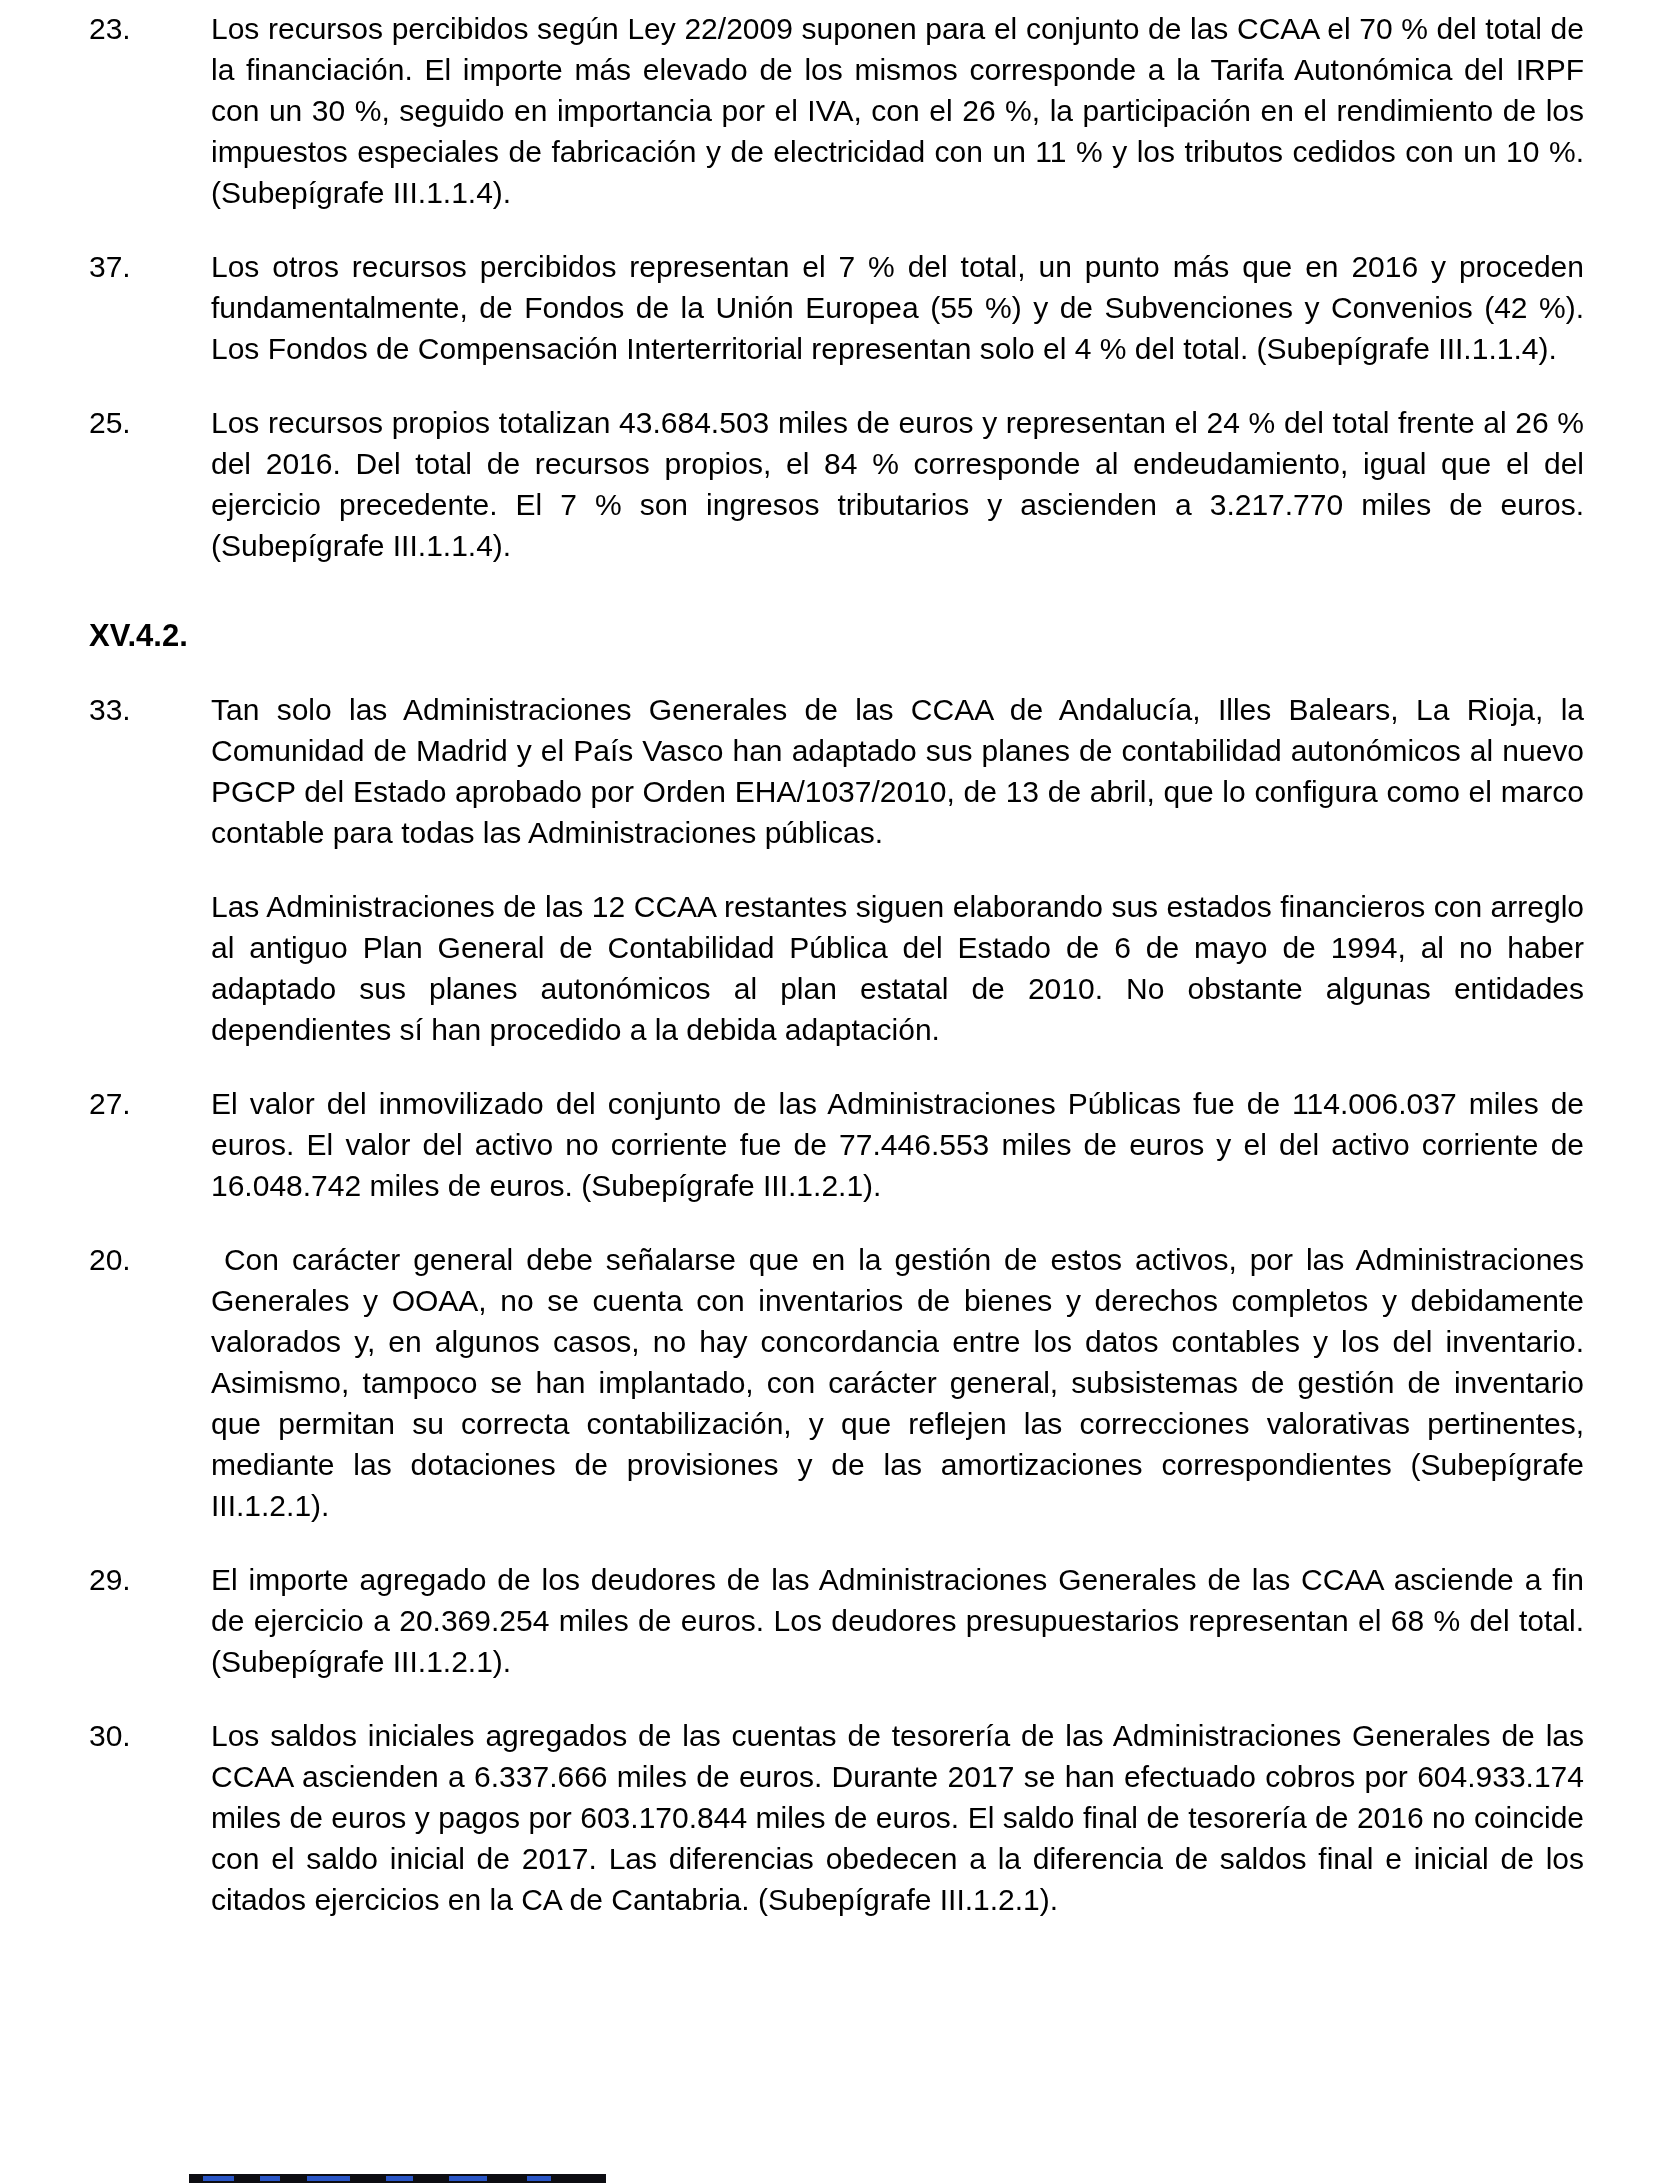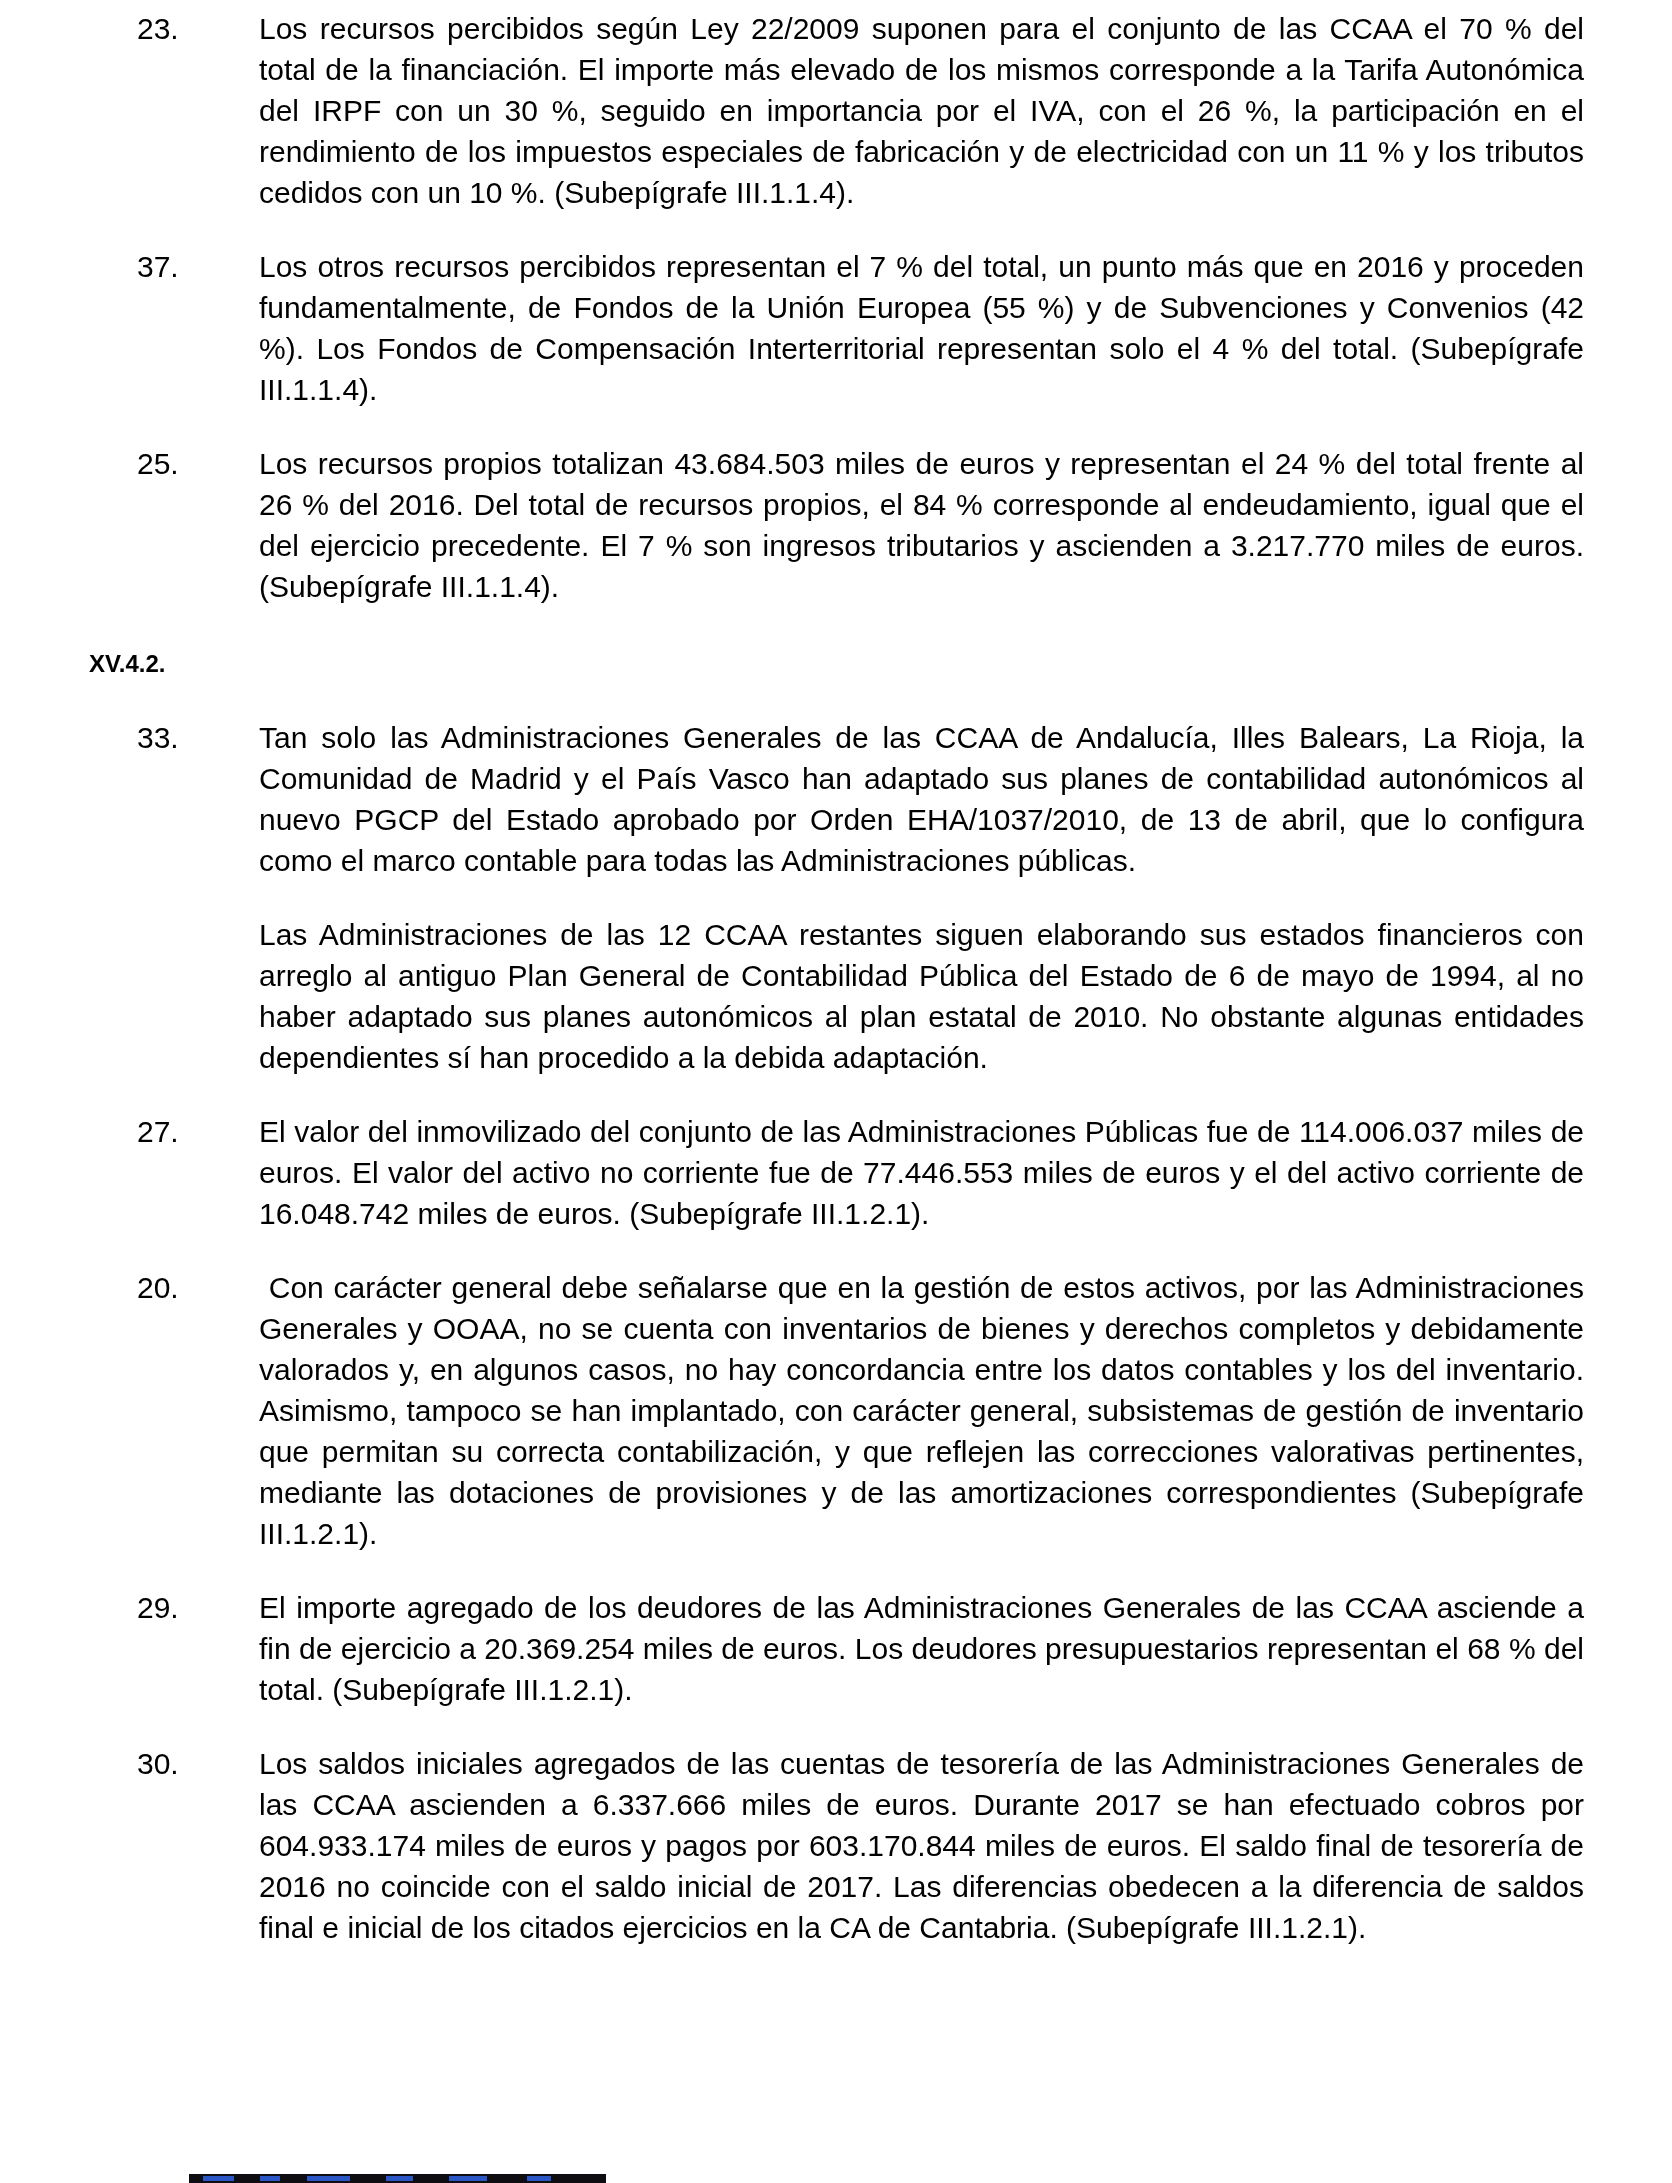--- a/index.html
+++ b/index.html
@@ -25,38 +25,37 @@
   .para {
     display: flex;
     align-items: flex-start;
     font-size: 30px;
     line-height: 41px;
   }
   .num {
     flex: 0 0 110px;
     width: 110px;
     text-align: left;
-    margin-left: 48px;
   }
   .body {
     flex: 1 1 auto;
     min-width: 0;
   }
   .block {
     margin: 0 0 33px 12px;
     text-align: justify;
     text-justify: inter-word;
   }
   .heading {
     display: flex;
     align-items: flex-start;
-    font-size: 24px;
+    font-size: 31px;
     line-height: 41px;
     font-weight: bold;
-    margin: 3px 0 33px 0;
+    margin: 16px 0 33px 0;
   }
   .heading .hnum {
     flex: 0 0 161px;
     width: 161px;
   }
   .heading .htitle {
     flex: 1 1 auto;
   }
   .bottom-strip {
     position: absolute;

